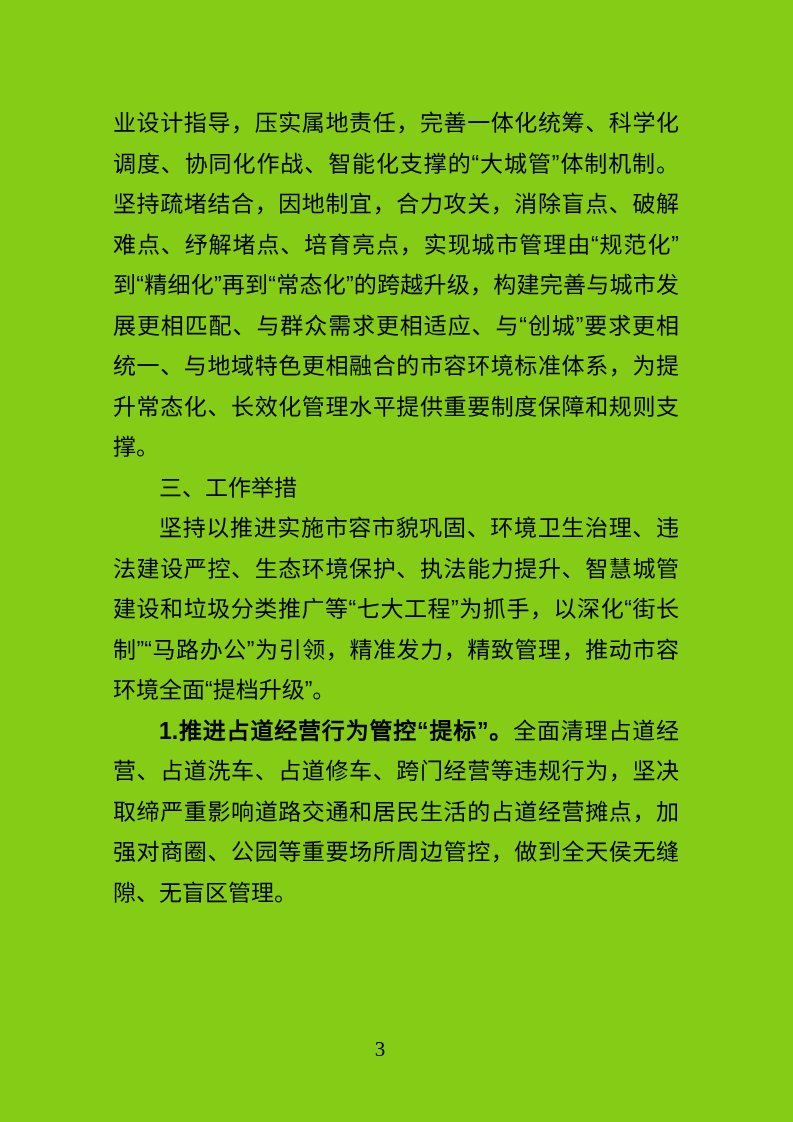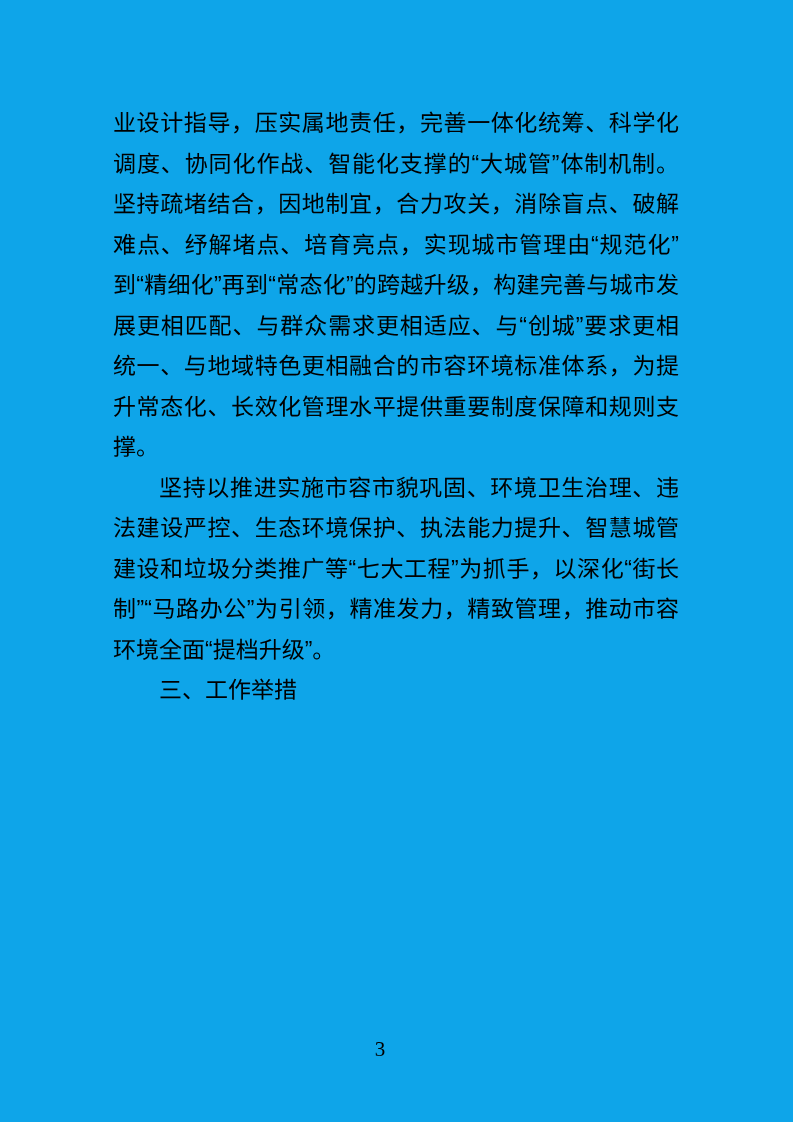--- a/index.html
+++ b/index.html
@@ -4,21 +4,21 @@
 <style>
   html, body {
     margin: 0;
     padding: 0;
     background: #ffffff;
   }
   .page {
     position: relative;
     width: 793px;
     height: 1122px;
-    background: #0ea5e9;
+    background: #84cc16;
     overflow: hidden;
     font-family: "Liberation Sans", sans-serif;
     color: #000000;
   }
   .text-block {
     position: absolute;
     left: 113px;
     top: 103px;
     width: 566px;
     font-size: 23px;
@@ -51,25 +51,26 @@
 </style>
 </head>
 <body>
 
 <div class="page">
 
   <div class="text-block">
 
     <p>业设计指导，压实属地责任，完善一体化统筹、科学化调度、协同化作战、智能化支撑的“大城管”体制机制。坚持疏堵结合，因地制宜，合力攻关，消除盲点、破解难点、纾解堵点、培育亮点，实现城市管理由“规范化”到“精细化”再到“常态化”的跨越升级，构建完善与城市发展更相匹配、与群众需求更相适应、与“创城”要求更相统一、与地域特色更相融合的市容环境标准体系，为提升常态化、长效化管理水平提供重要制度保障和规则支撑。</p>
 
+    <p class="indent2">三、工作举措</p>
+
     <p class="indent2">坚持以推进实施市容市貌巩固、环境卫生治理、违法建设严控、生态环境保护、执法能力提升、智慧城管建设和垃圾分类推广等“七大工程”为抓手，以深化“街长制”“马路办公”为引领，精准发力，精致管理，推动市容环境全面“提档升级”。</p>
 
-    <p class="indent2">三、工作举措</p>
 
-
+    <p class="indent2"><span class="bold-lead">1.推进占道经营行为管控“提标”。</span><span>全面清理占道经营、占道洗车、占道修车、跨门经营等违规行为，坚决取缔严重影响道路交通和居民生活的占道经营摊点，加强对商圈、公园等重要场所周边管控，做到全天侯无缝隙、无盲区管理。</span></p>
 
   </div>
 
   <div class="page-footer">
     <span>3</span>
   </div>
 
 </div>
 
 </body></html>

